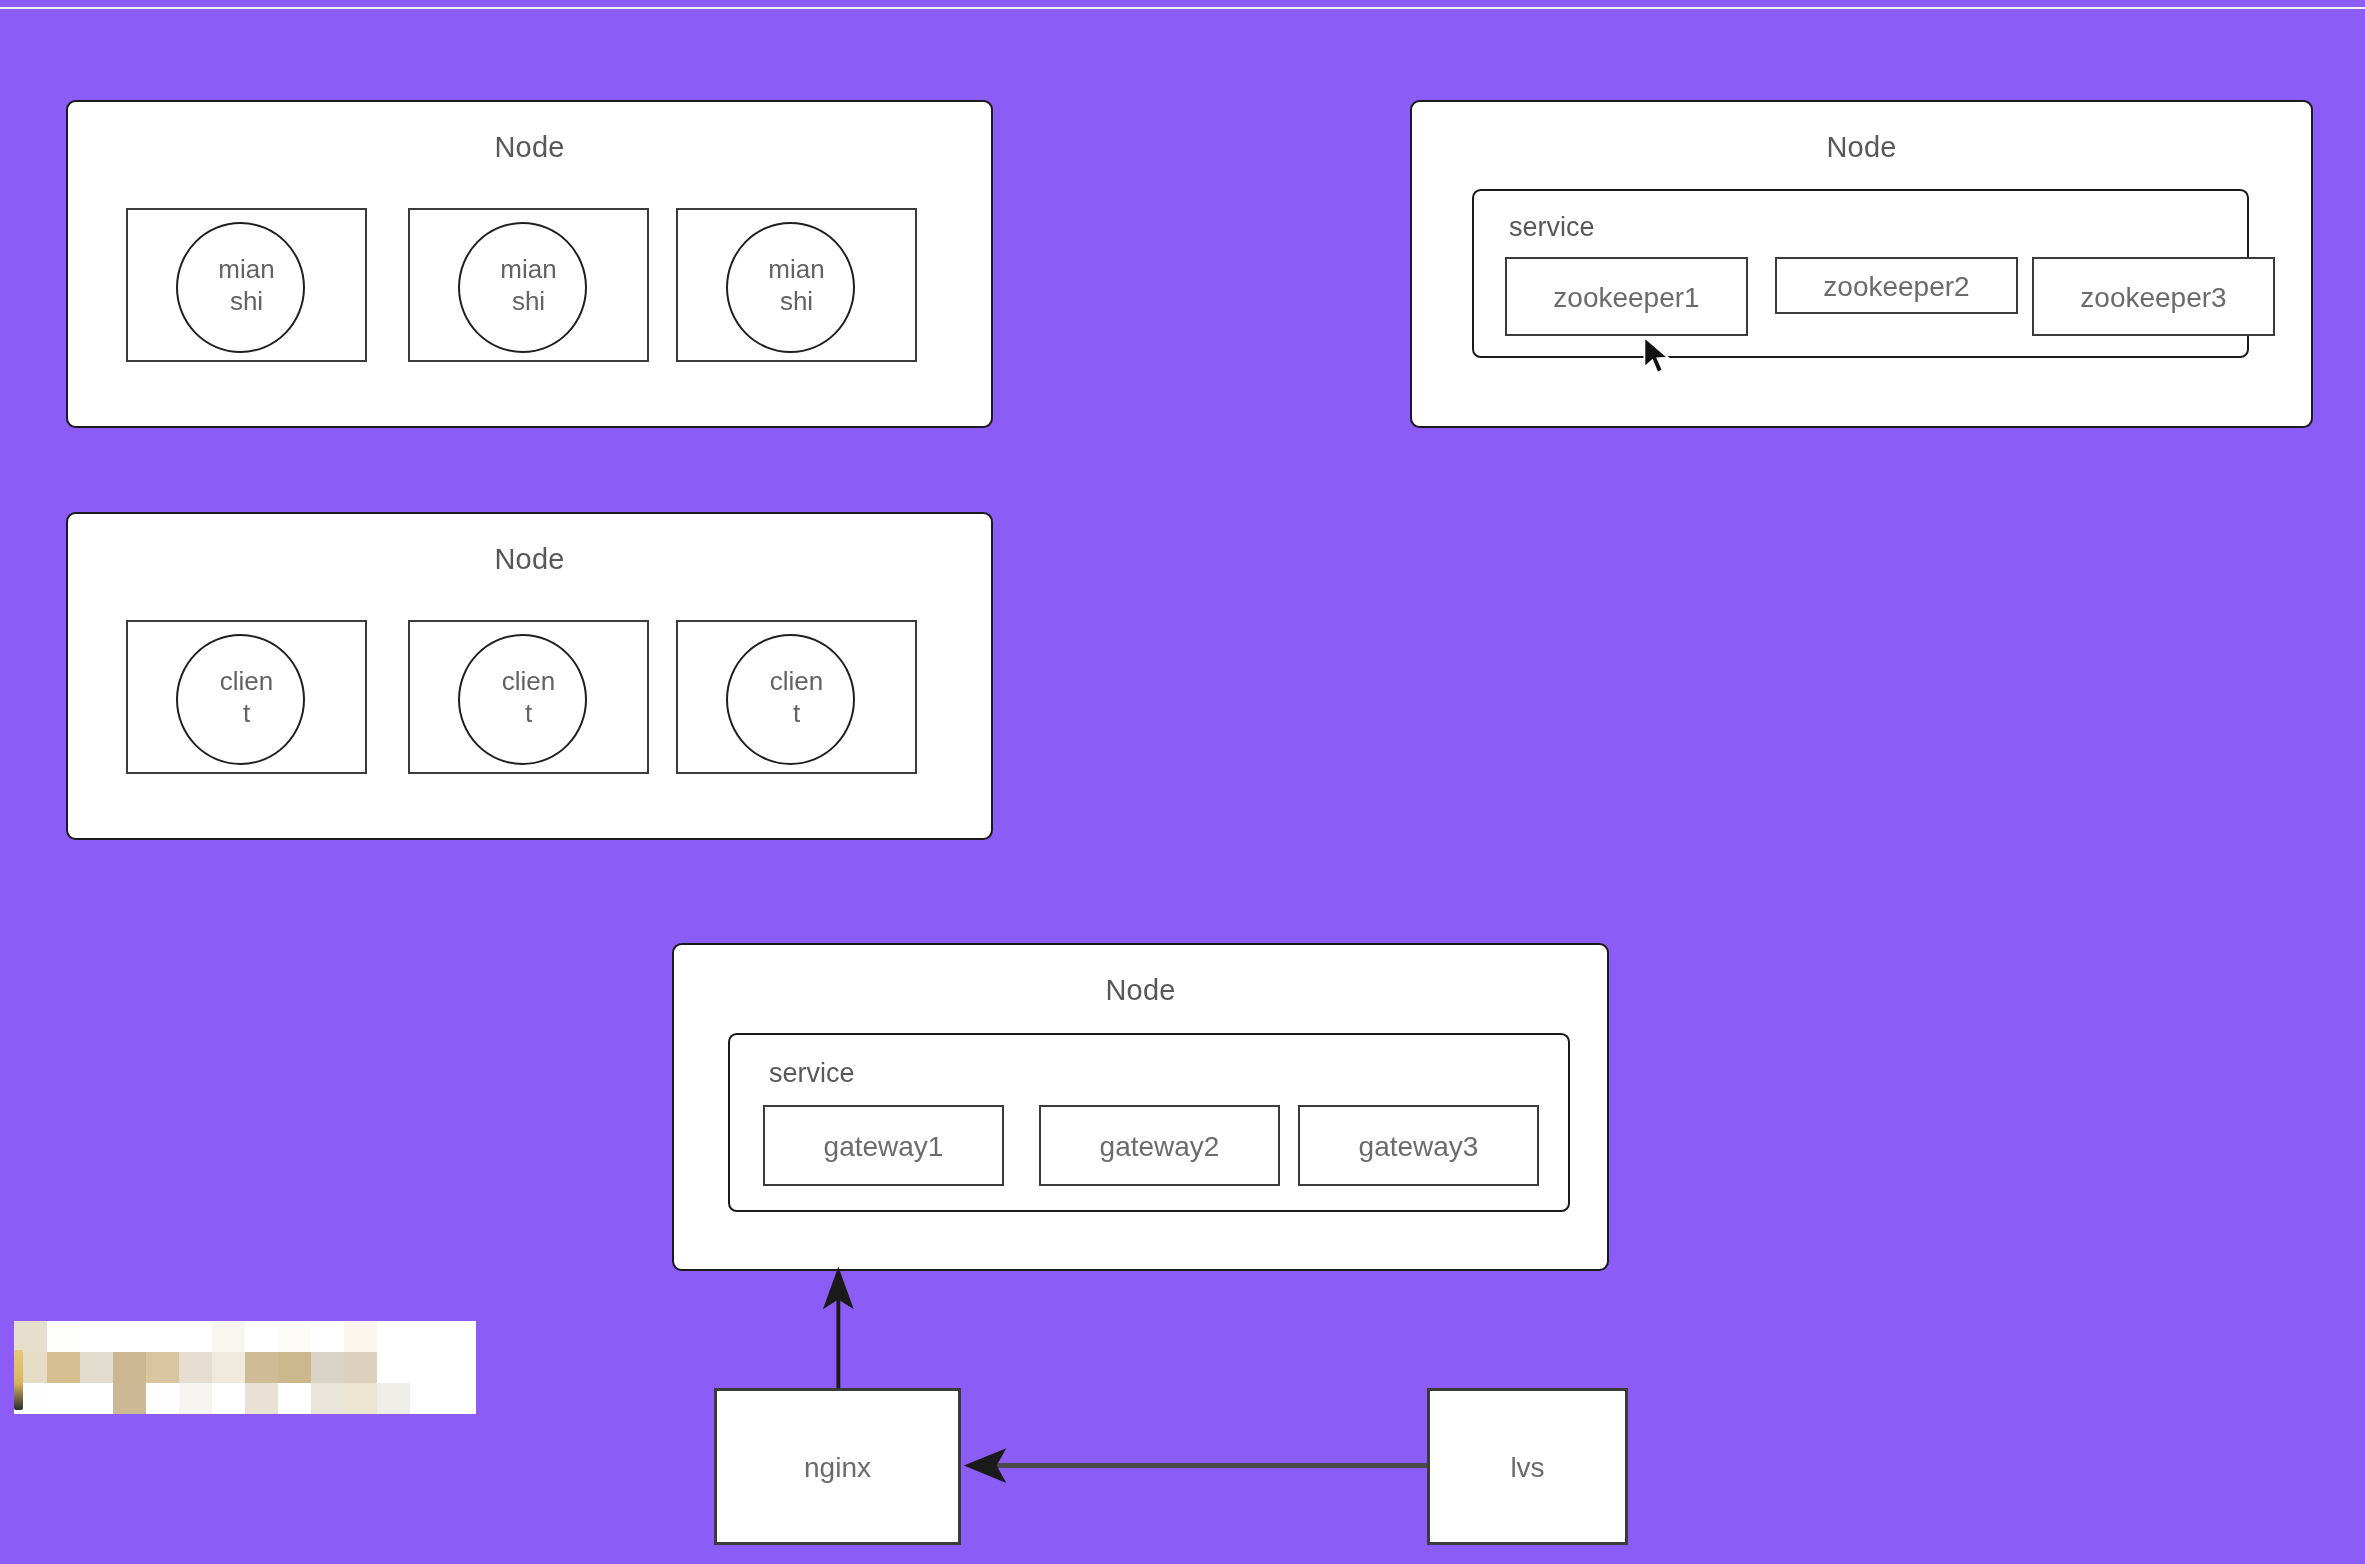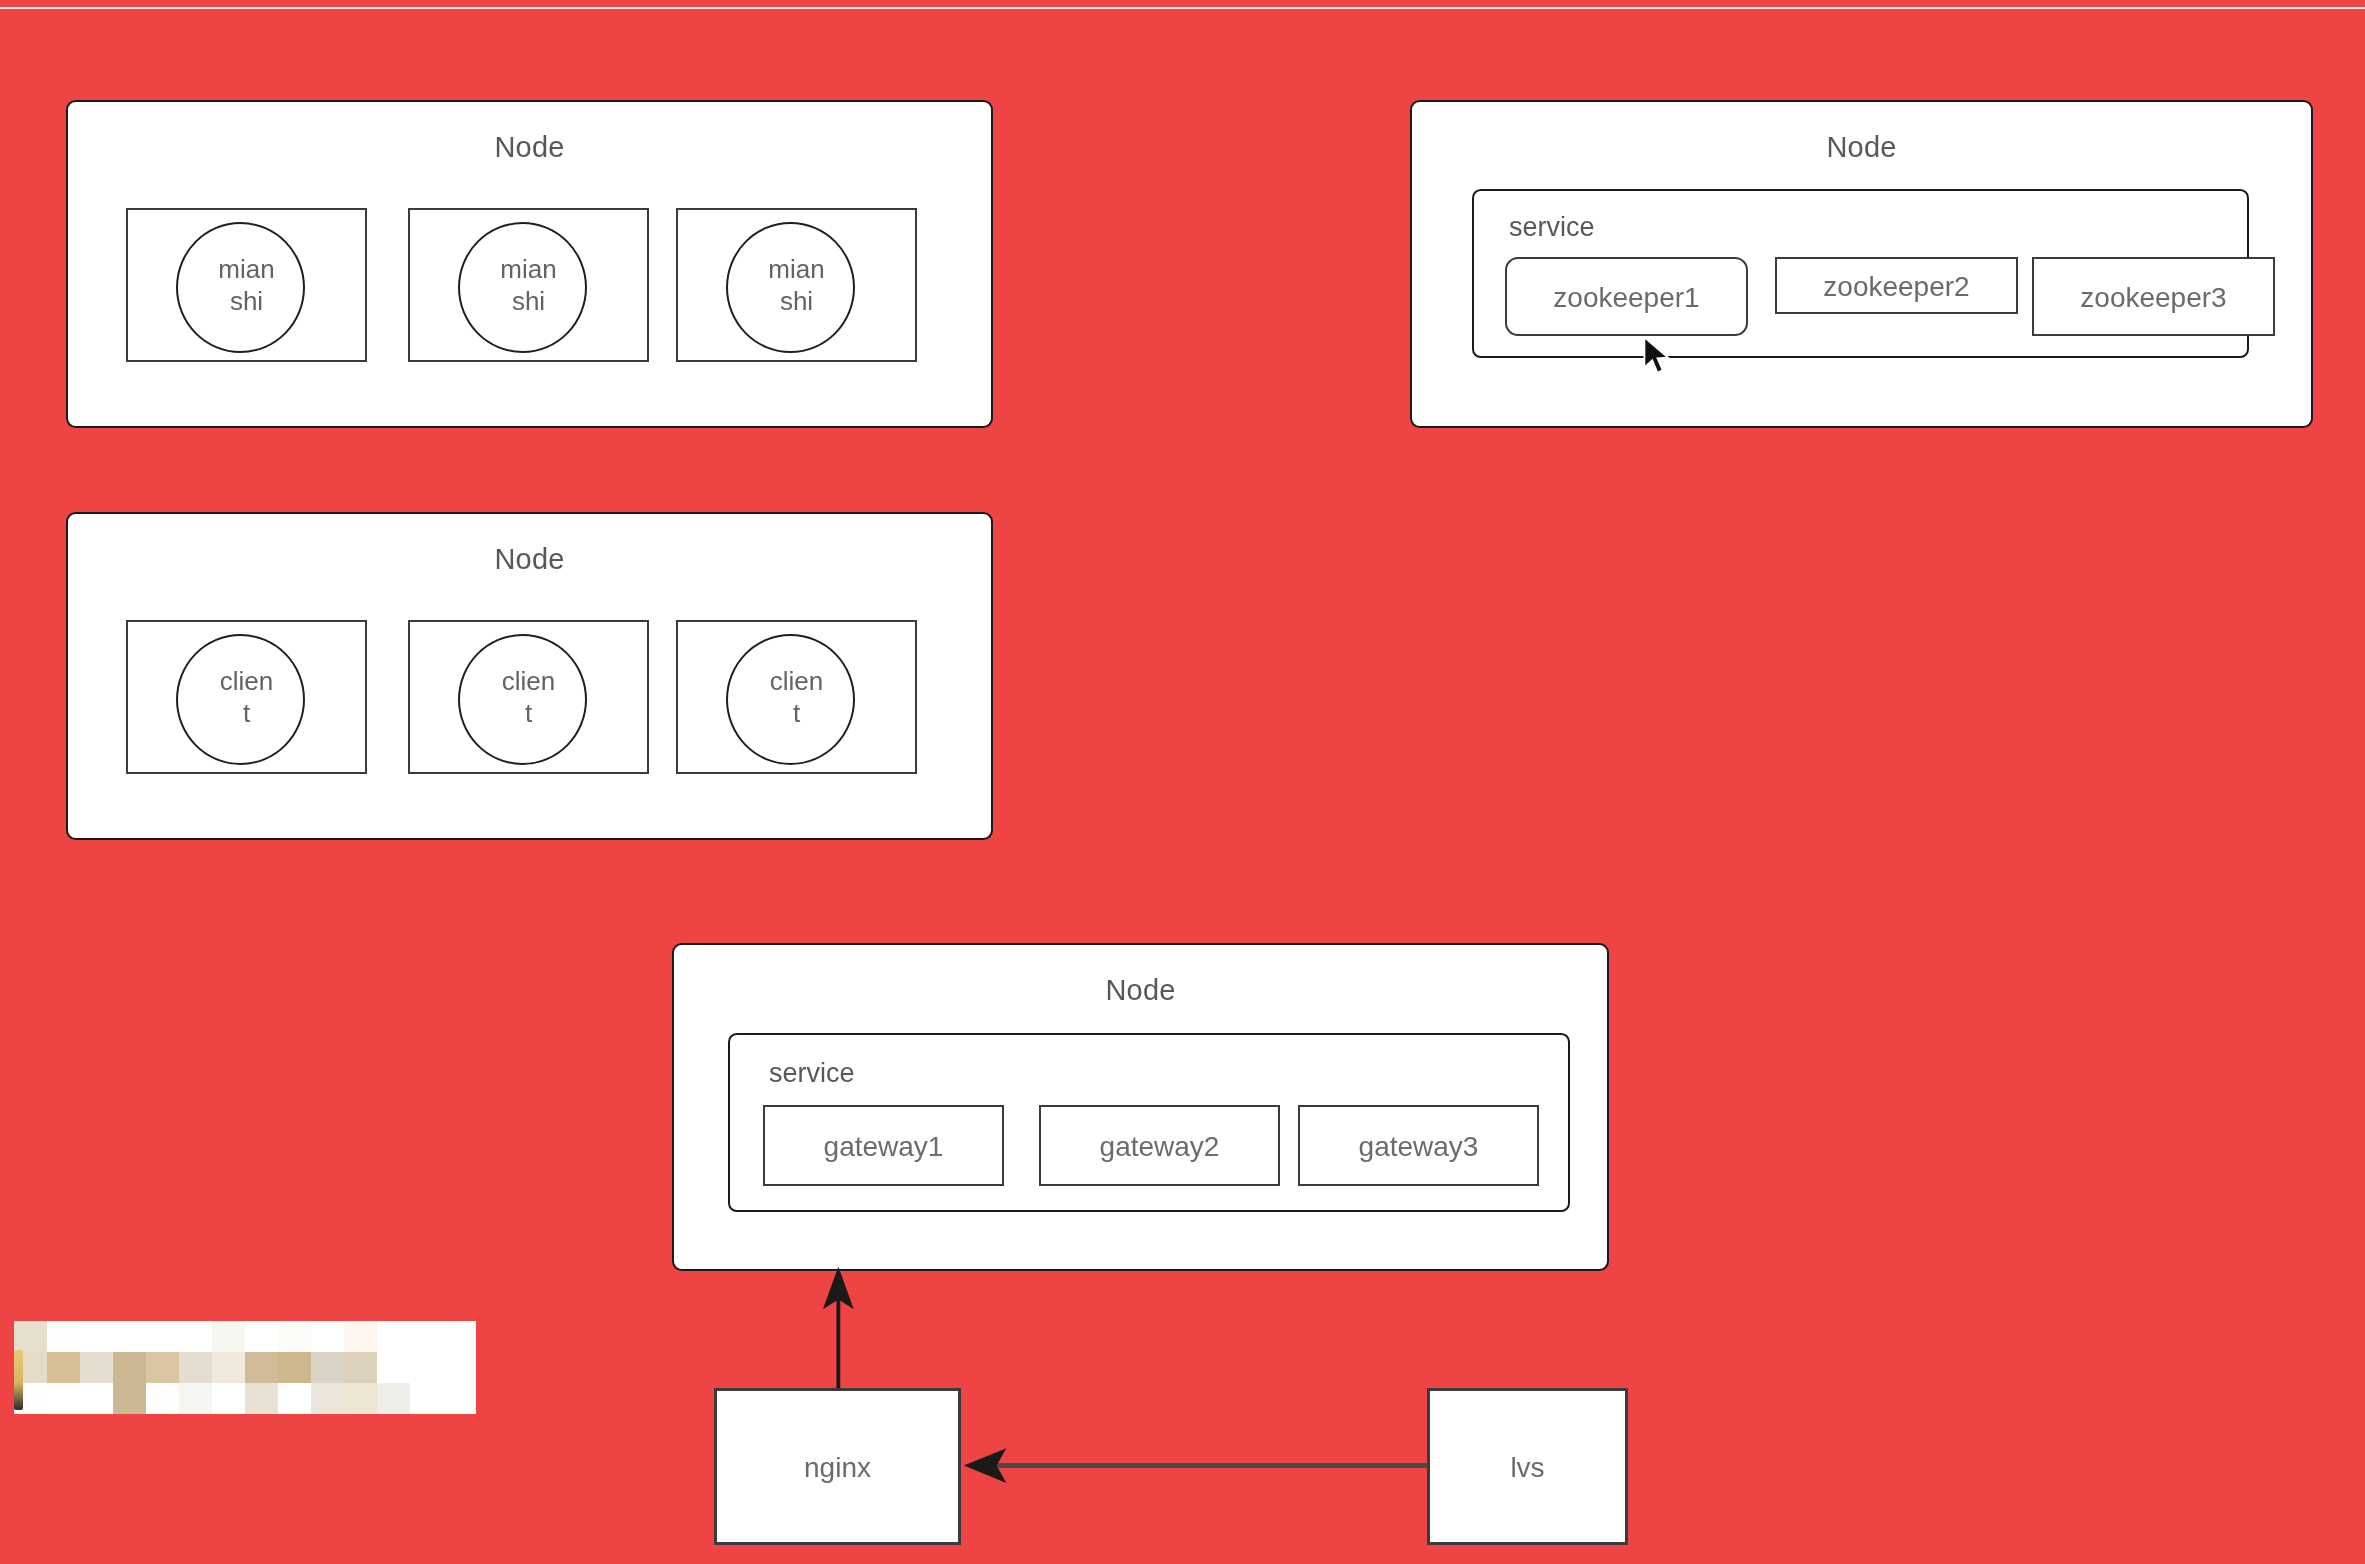--- a/index.html
+++ b/index.html
@@ -8,21 +8,21 @@
     padding: 0;
     background: #ffffff;
   }
   body {
     font-family: "Liberation Sans", sans-serif;
   }
   #canvas {
     position: relative;
     width: 2366px;
     height: 1564px;
-    background: #ef4444;
+    background: #8b5cf6;
     overflow: hidden;
   }
   
   .top-rule {
     position: absolute;
     left: 0;
     top: 6.8px;
     width: 2366px;
     height: 1.9px;
     background: #f1f1f1;
@@ -175,21 +175,21 @@
       </div>
     </div>
   </div>
 
   <div class="group-box" style="left:1410px; top:100px; width:903px; height:328px;">
     <div class="group-title" style="top:29px;">Node</div>
 
     <div class="service-box" style="left:60px; top:87px; width:777px; height:169px;">
       <div class="service-title" style="left:35px; top:21px;">service</div>
 
-      <div class="leaf-box" style="left:31px; top:66px; width:243px; height:79px;border-radius:13px;">
+      <div class="leaf-box" style="left:31px; top:66px; width:243px; height:79px;">
         <div class="box-label">zookeeper1</div>
       </div>
       <div class="leaf-box" style="left:301px; top:66px; width:243px; height:57px;">
         <div class="box-label">zookeeper2</div>
       </div>
       <div class="leaf-box" style="left:558px; top:66px; width:243px; height:79px;">
         <div class="box-label">zookeeper3</div>
       </div>
     </div>
   </div>

